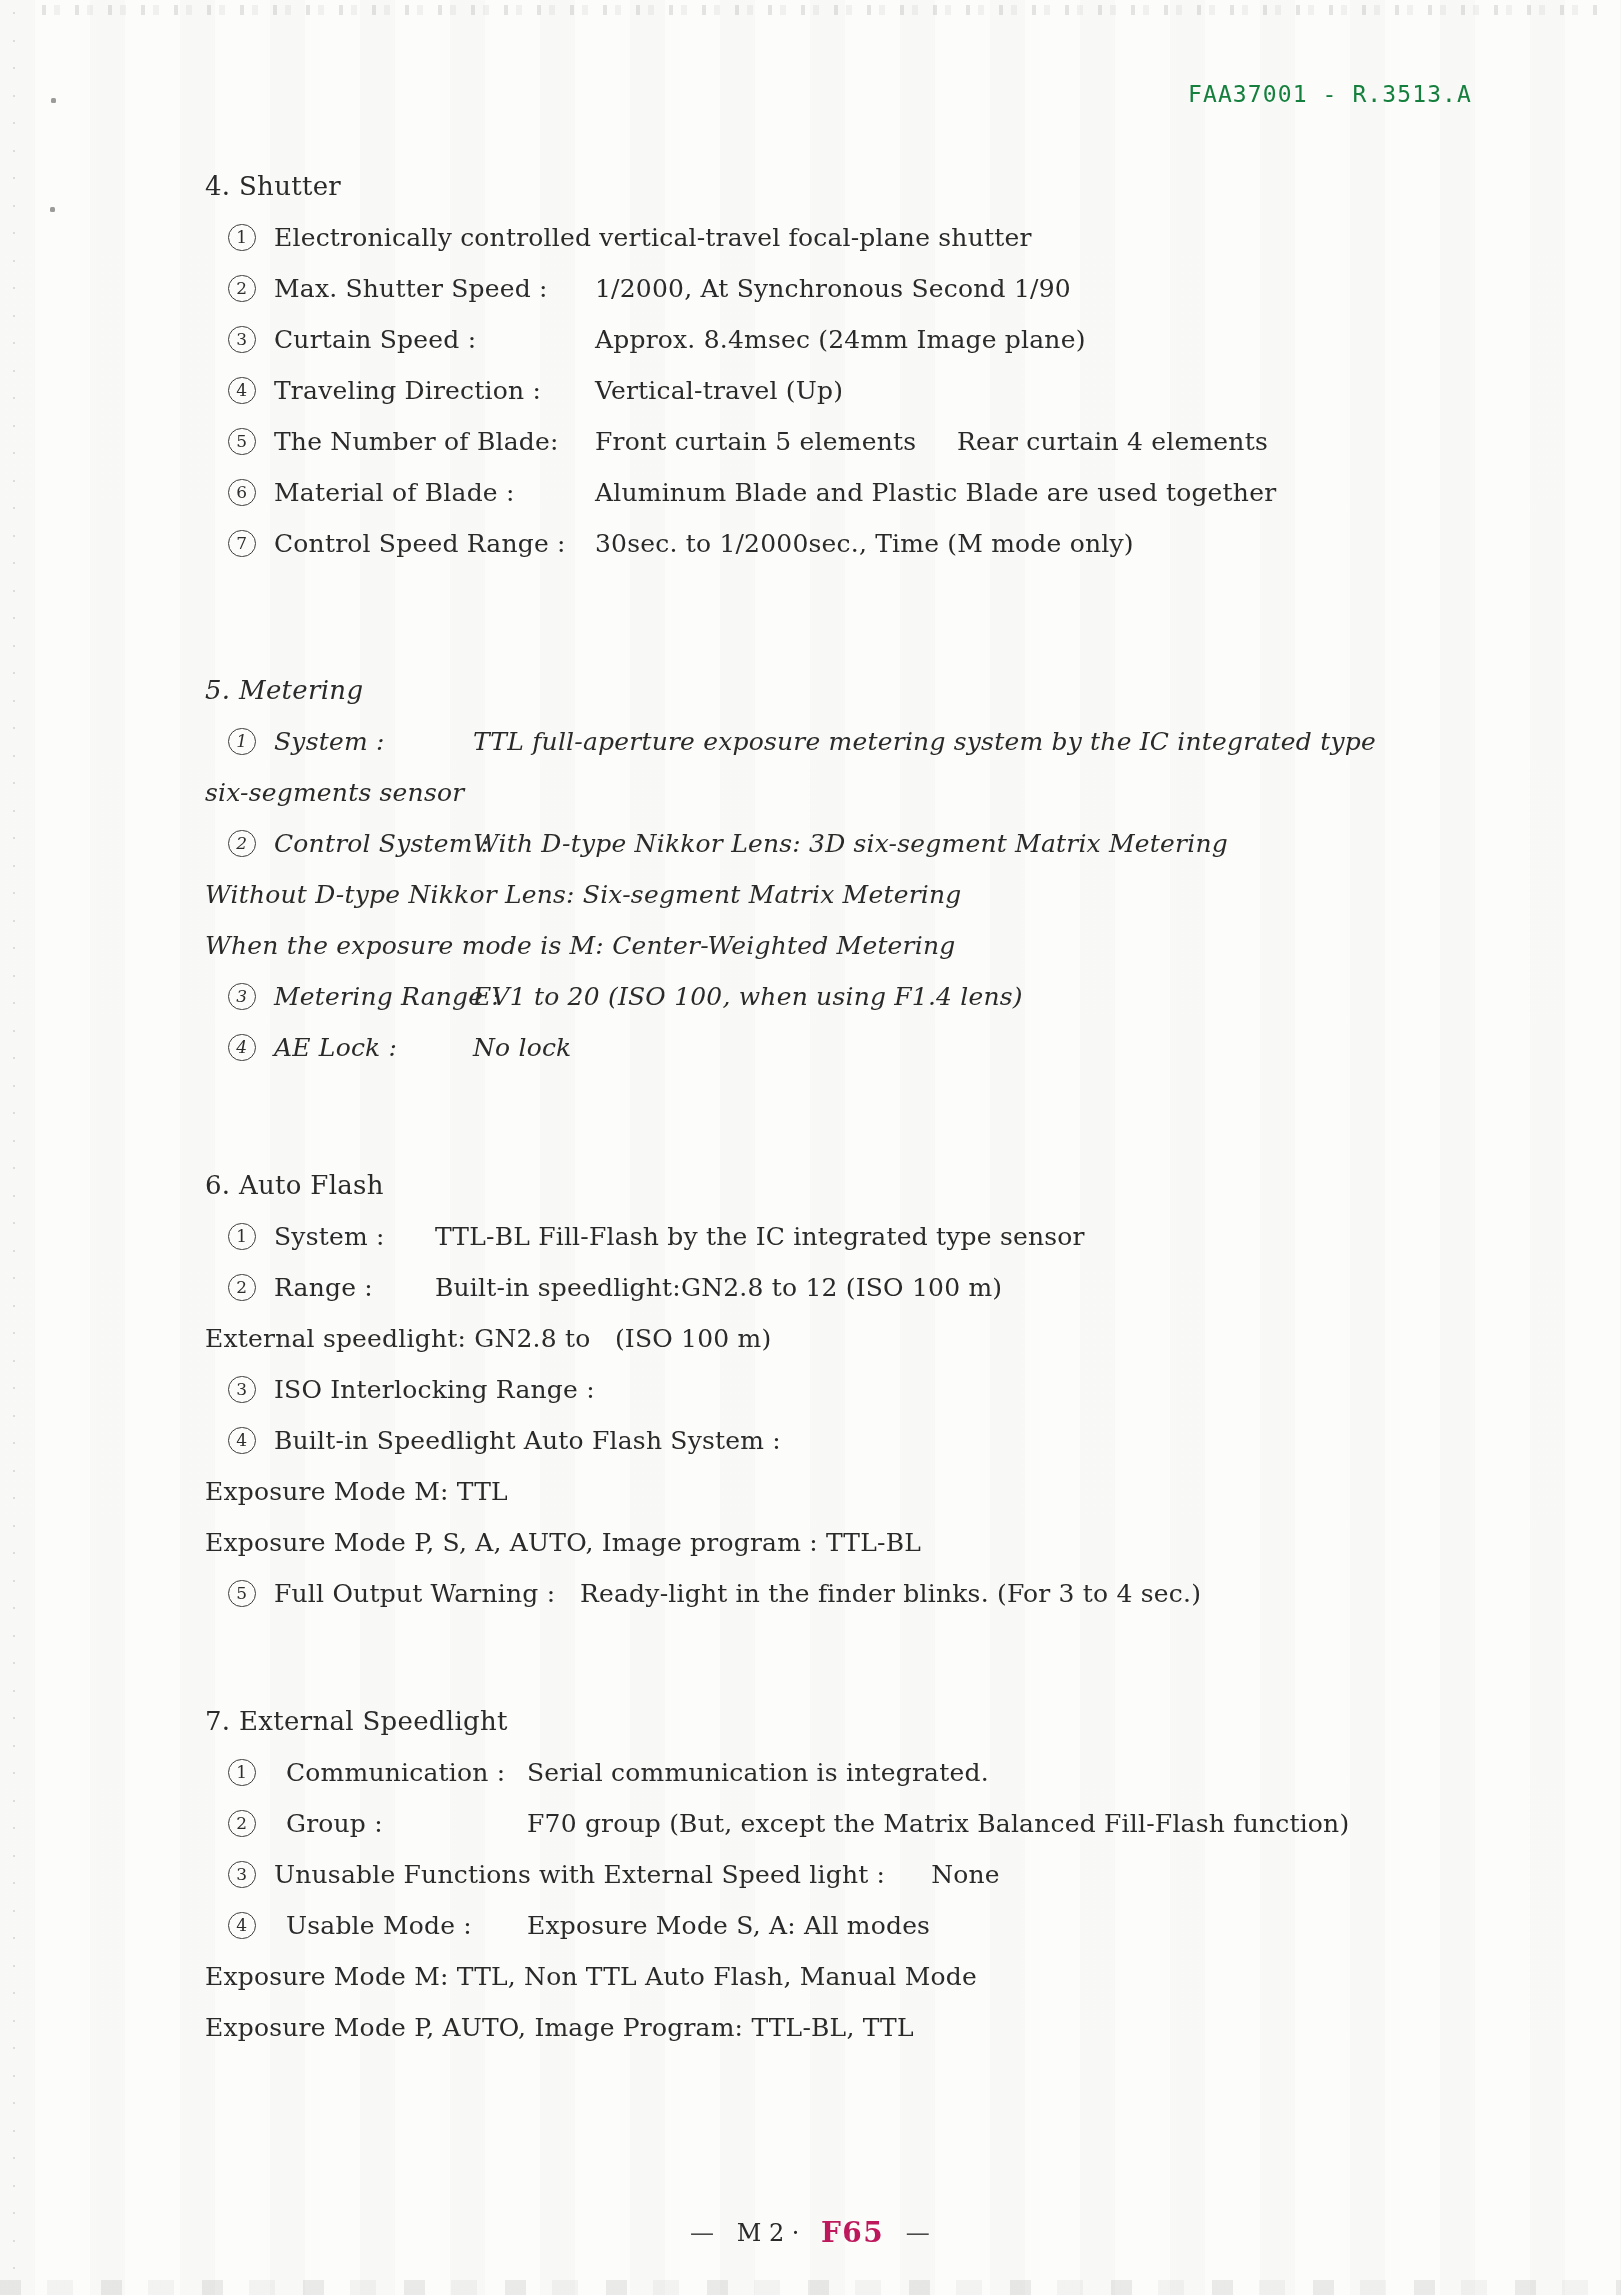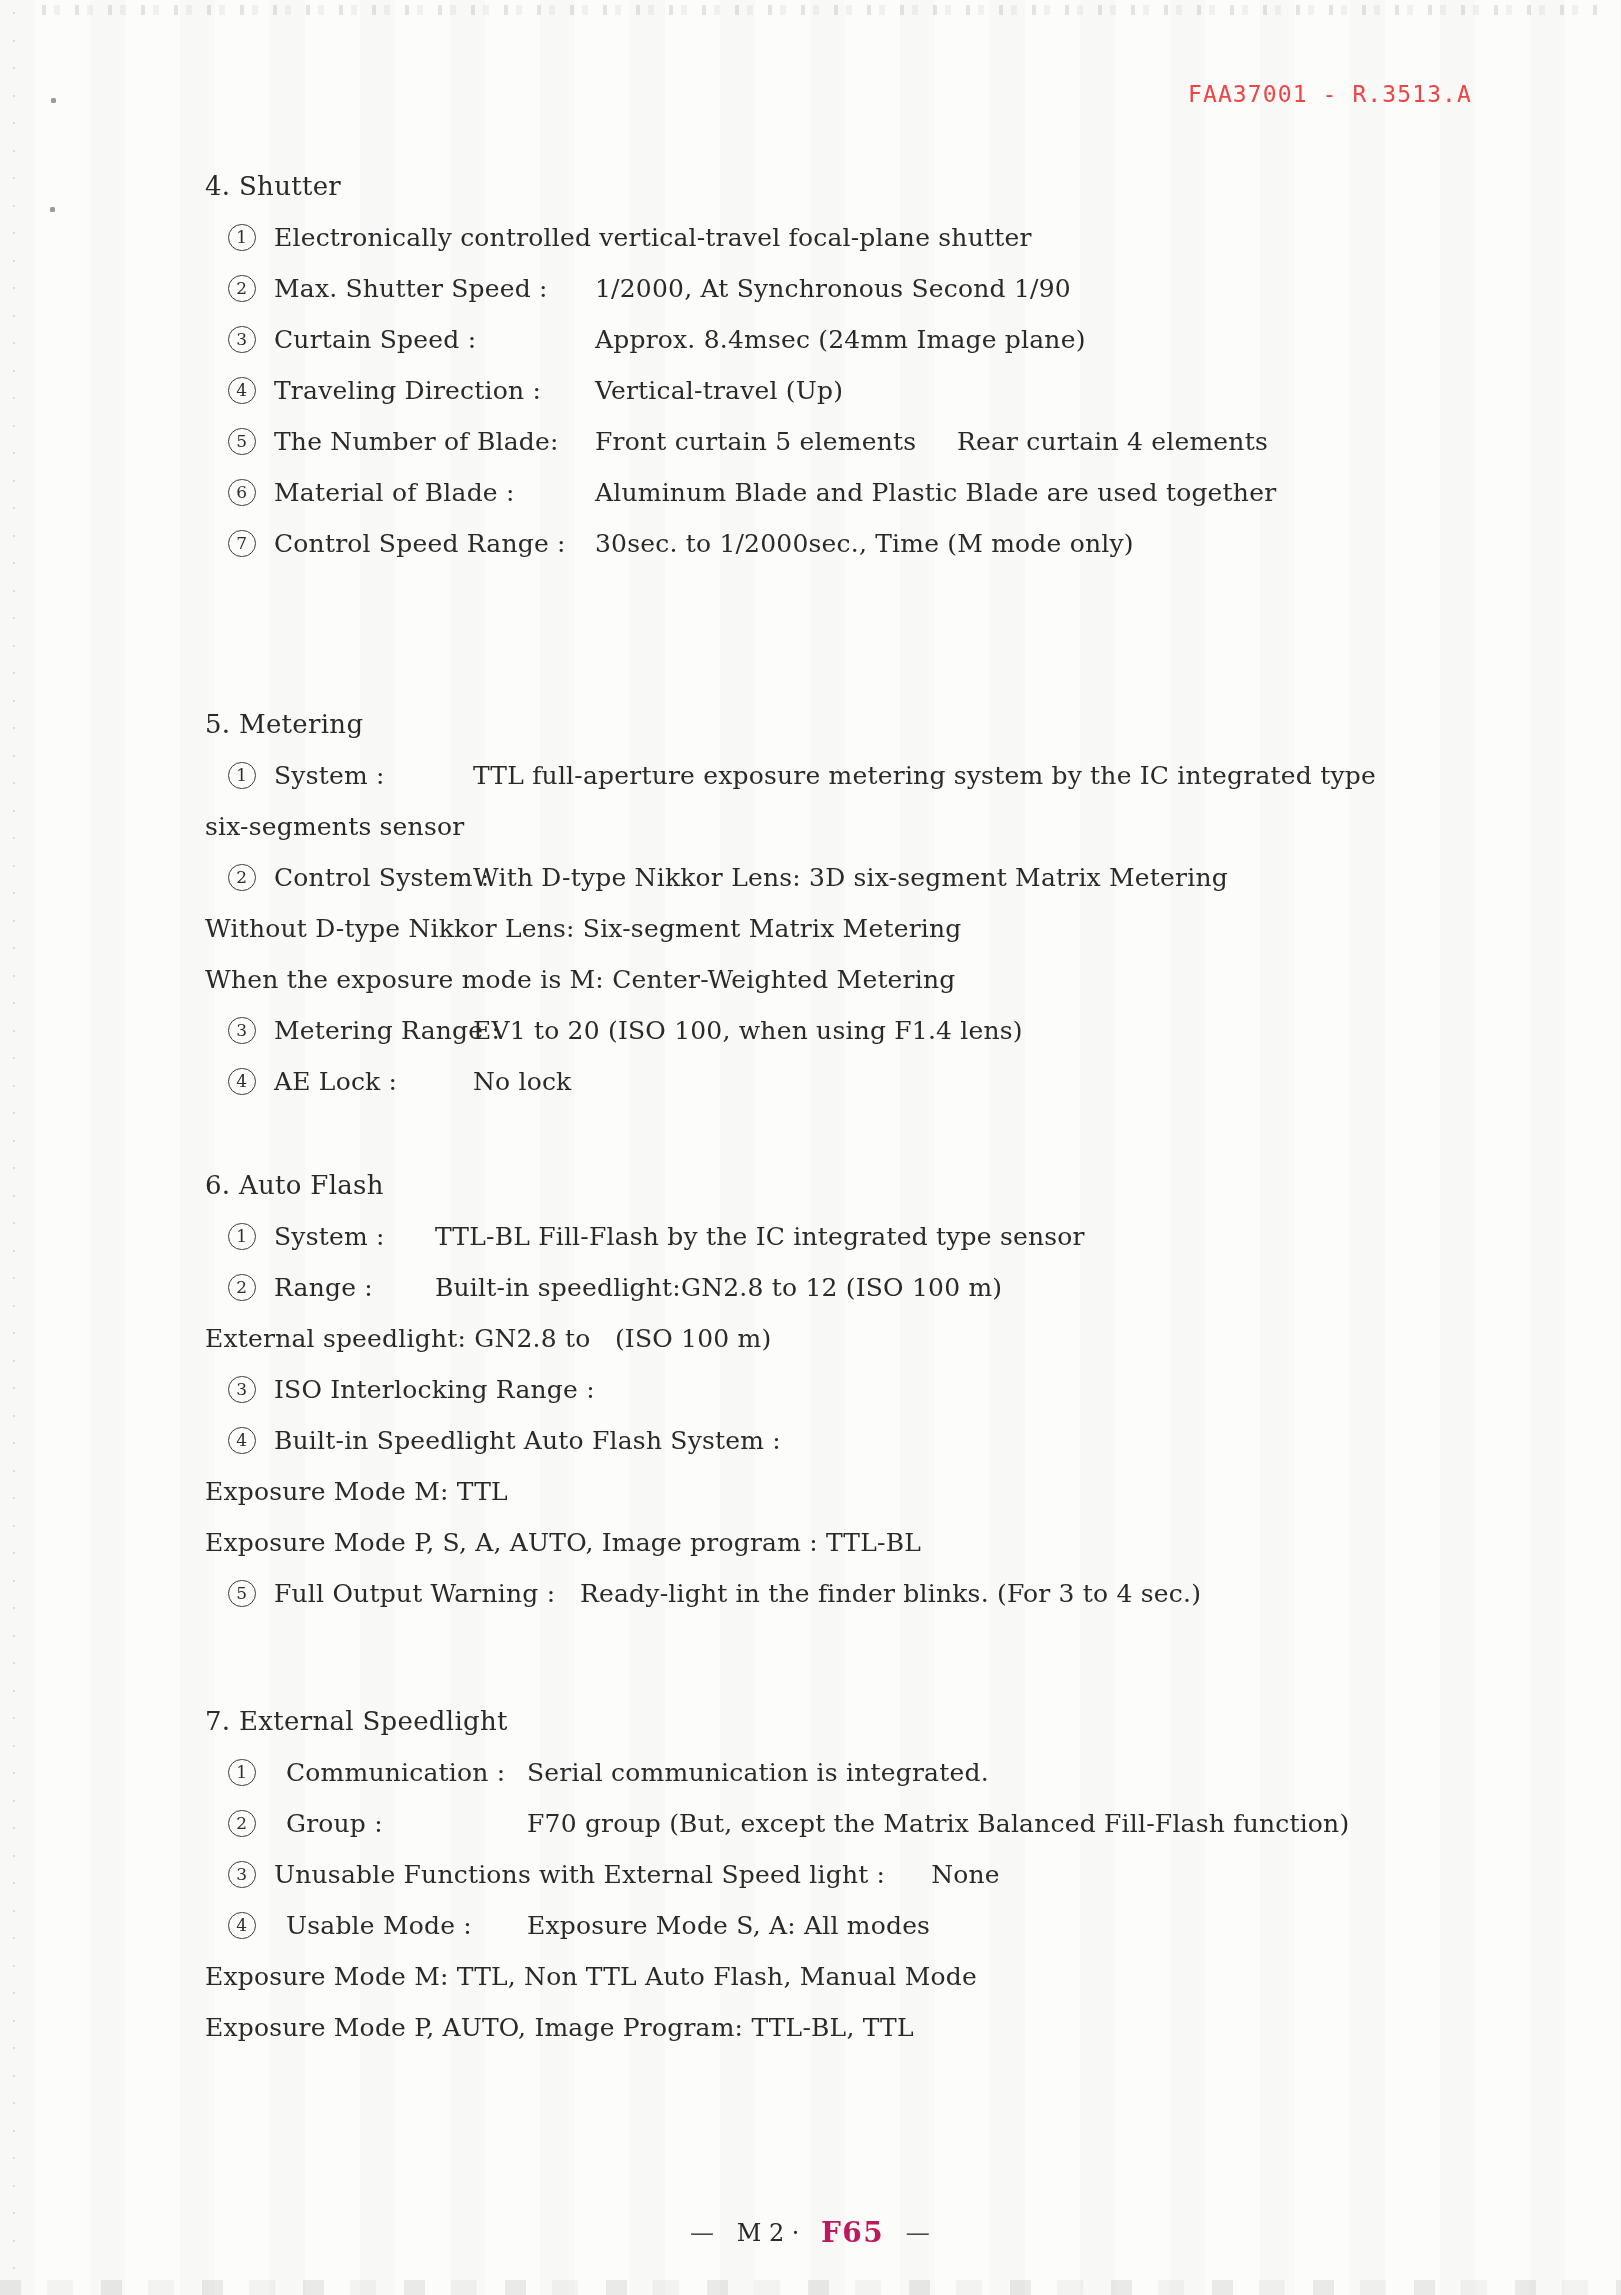--- a/index.html
+++ b/index.html
@@ -43,27 +43,27 @@
       rgba(0,0,0,0.25) 0 2.3px, transparent 2.3px 27.5px);
     opacity: .45;
   }
   .speck { position: absolute; width: 5.4px; height: 4.6px; background: #5a5a5a; opacity: .6; border-radius: 1.5px; }
   .speck.s1 { left: 51px; top: 98px; }
   .speck.s2 { left: 50px; top: 207px; }
 
   .doc-code {
     position: absolute; top: 81px; left: 1188px;
     font-family: "DejaVu Sans Mono", "Liberation Mono", monospace;
-    font-size: 23px; letter-spacing: 1.1px; color: #ef4444;
+    font-size: 23px; letter-spacing: 1.1px; color: #15803d;
     white-space: nowrap;
   }
 
   .section { position: absolute; left: 205px; right: 46px; }
   .sec-4 { top: 161px; }
-  .sec-5 { top: 699px; }
+  .sec-5 { top: 665px; font-style: italic; }
   .sec-6 { top: 1160px; }
   .sec-7 { top: 1696px; }
 
   .heading {
     height: 51px; line-height: 51px;
     font-size: 26px; letter-spacing: 0.3px; white-space: nowrap;
   }
   .row {
     display: flex; align-items: center;
     height: 51px; padding-left: 23px;

